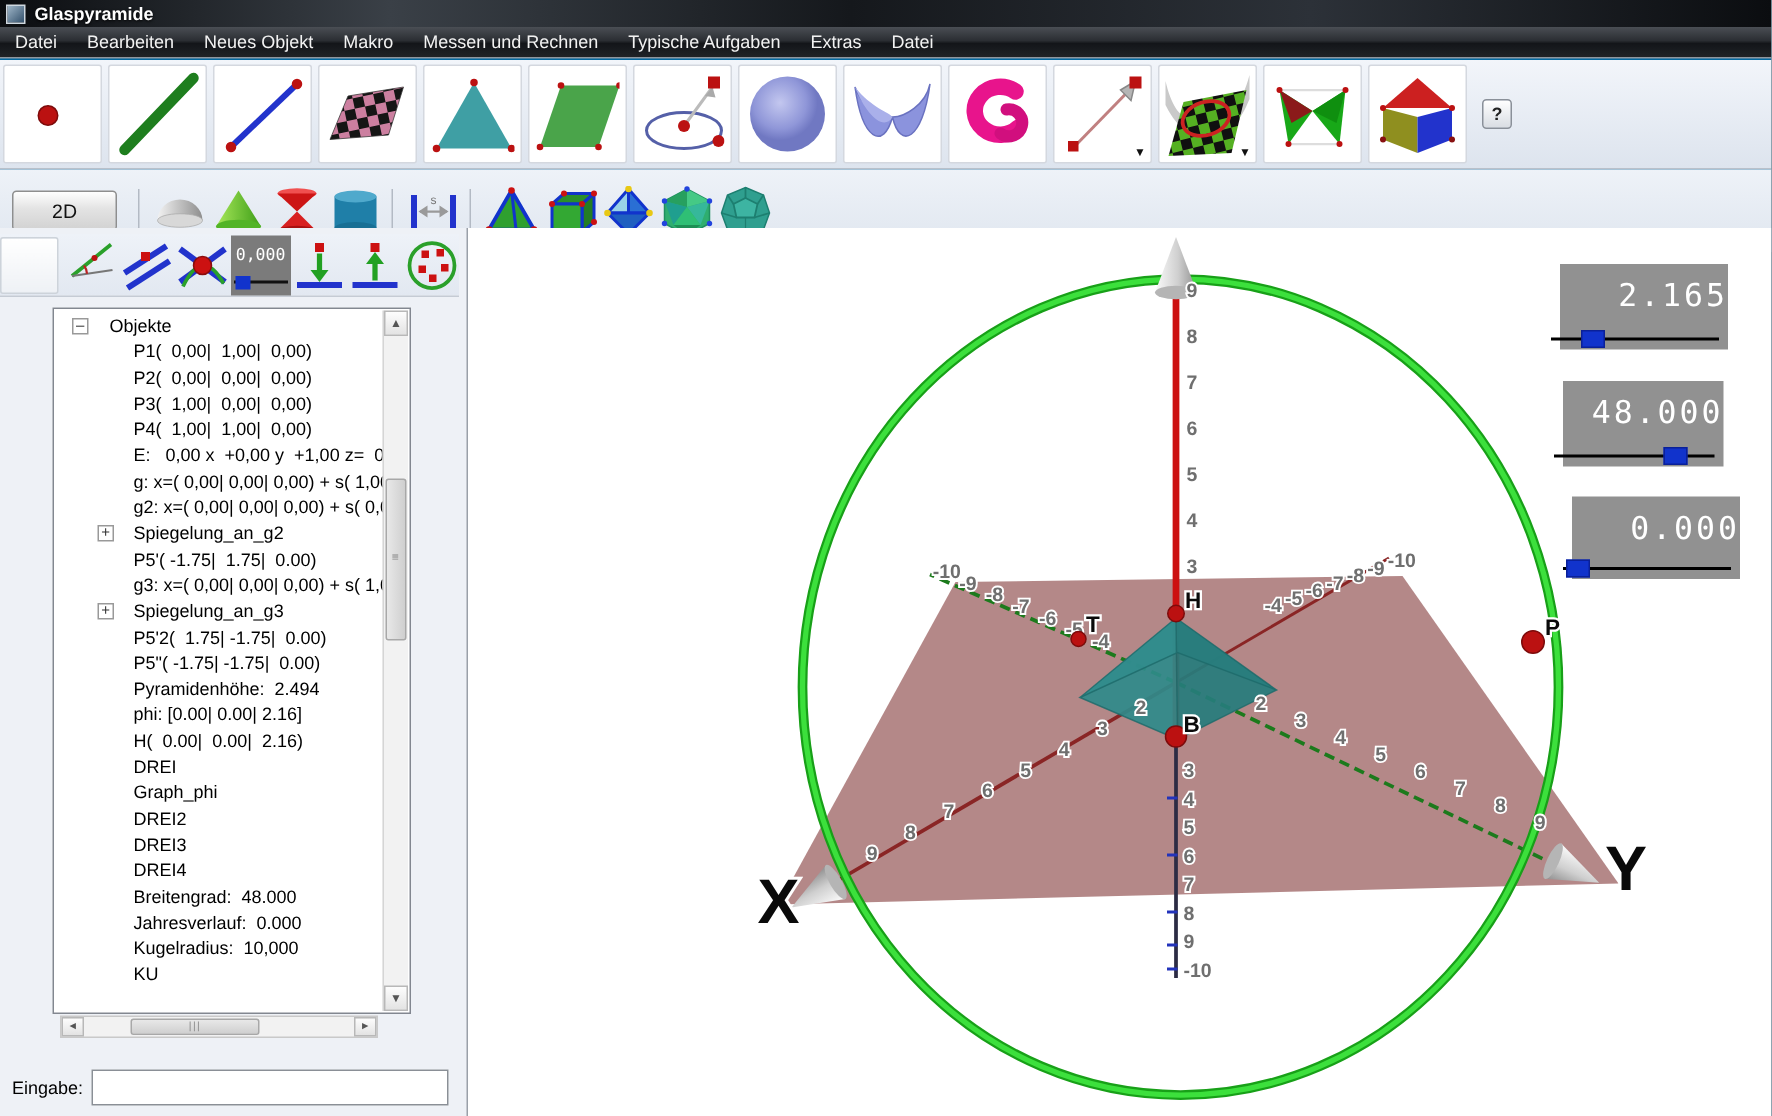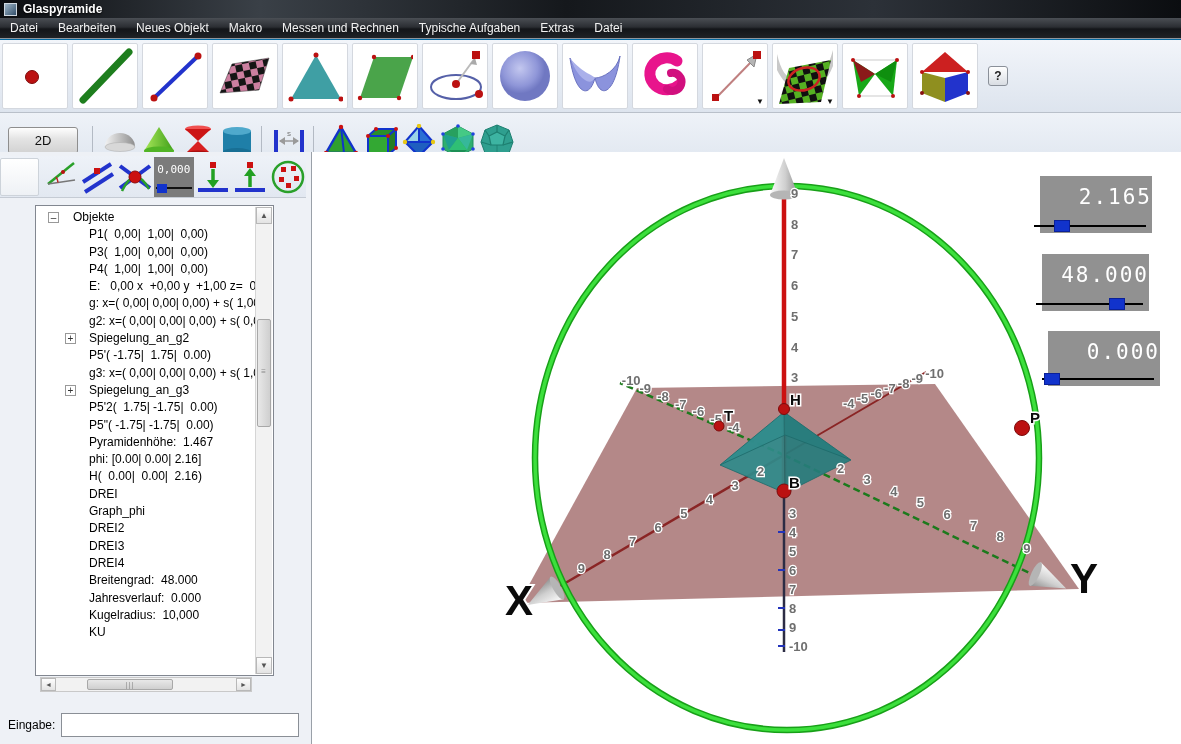--- a/index.html
+++ b/index.html
@@ -412,32 +412,33 @@
             <rect x="9" y="18" width="5" height="5" fill="#cc1111"></rect>
           <rect x="16" y="24" width="5" height="5" fill="#cc1111"></rect>
           </svg>
       </div>
     </div>
 
     <div class="treebox">
       <div class="tree-inner">
           <div class="tree-row lv0"><span class="expander">–</span><span>Objekte</span></div>
           <div class="tree-row lv1"><span>P1(  0,00|  1,00|  0,00)</span></div>
+          <div class="tree-row lv1"><span>P2(  0,00|  0,00|  0,00)</span></div>
           <div class="tree-row lv1"><span>P3(  1,00|  0,00|  0,00)</span></div>
           <div class="tree-row lv1"><span>P4(  1,00|  1,00|  0,00)</span></div>
           <div class="tree-row lv1"><span>E:   0,00 x  +0,00 y  +1,00 z=  0,</span></div>
           <div class="tree-row lv1"><span>g: x=( 0,00| 0,00| 0,00) + s( 1,00|</span></div>
           <div class="tree-row lv1"><span>g2: x=( 0,00| 0,00| 0,00) + s( 0,00</span></div>
           <div class="tree-row lv1"><span class="expander">+</span><span>Spiegelung_an_g2</span></div>
           <div class="tree-row lv1"><span>P5'( -1.75|  1.75|  0.00)</span></div>
           <div class="tree-row lv1"><span>g3: x=( 0,00| 0,00| 0,00) + s( 1,00</span></div>
           <div class="tree-row lv1"><span class="expander">+</span><span>Spiegelung_an_g3</span></div>
           <div class="tree-row lv1"><span>P5'2(  1.75| -1.75|  0.00)</span></div>
           <div class="tree-row lv1"><span>P5"( -1.75| -1.75|  0.00)</span></div>
-          <div class="tree-row lv1"><span>Pyramidenhöhe:  1.467</span></div>
+          <div class="tree-row lv1"><span>Pyramidenhöhe:  2.494</span></div>
           <div class="tree-row lv1"><span>phi: [0.00| 0.00| 2.16]</span></div>
           <div class="tree-row lv1"><span>H(  0.00|  0.00|  2.16)</span></div>
           <div class="tree-row lv1"><span>DREI</span></div>
           <div class="tree-row lv1"><span>Graph_phi</span></div>
           <div class="tree-row lv1"><span>DREI2</span></div>
           <div class="tree-row lv1"><span>DREI3</span></div>
           <div class="tree-row lv1"><span>DREI4</span></div>
           <div class="tree-row lv1"><span>Breitengrad:  48.000</span></div>
           <div class="tree-row lv1"><span>Jahresverlauf:  0.000</span></div>
           <div class="tree-row lv1"><span>Kugelradius:  10,000</span></div>

